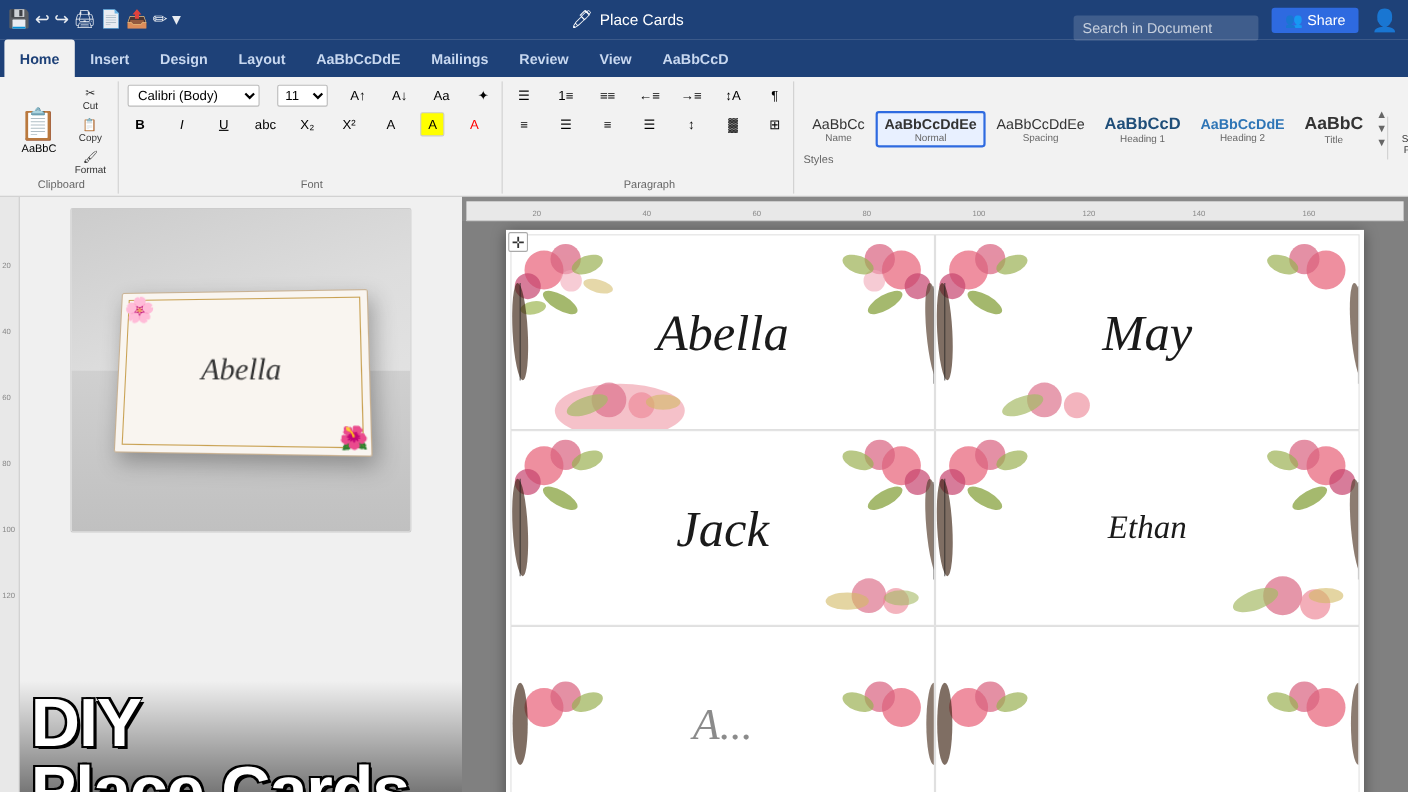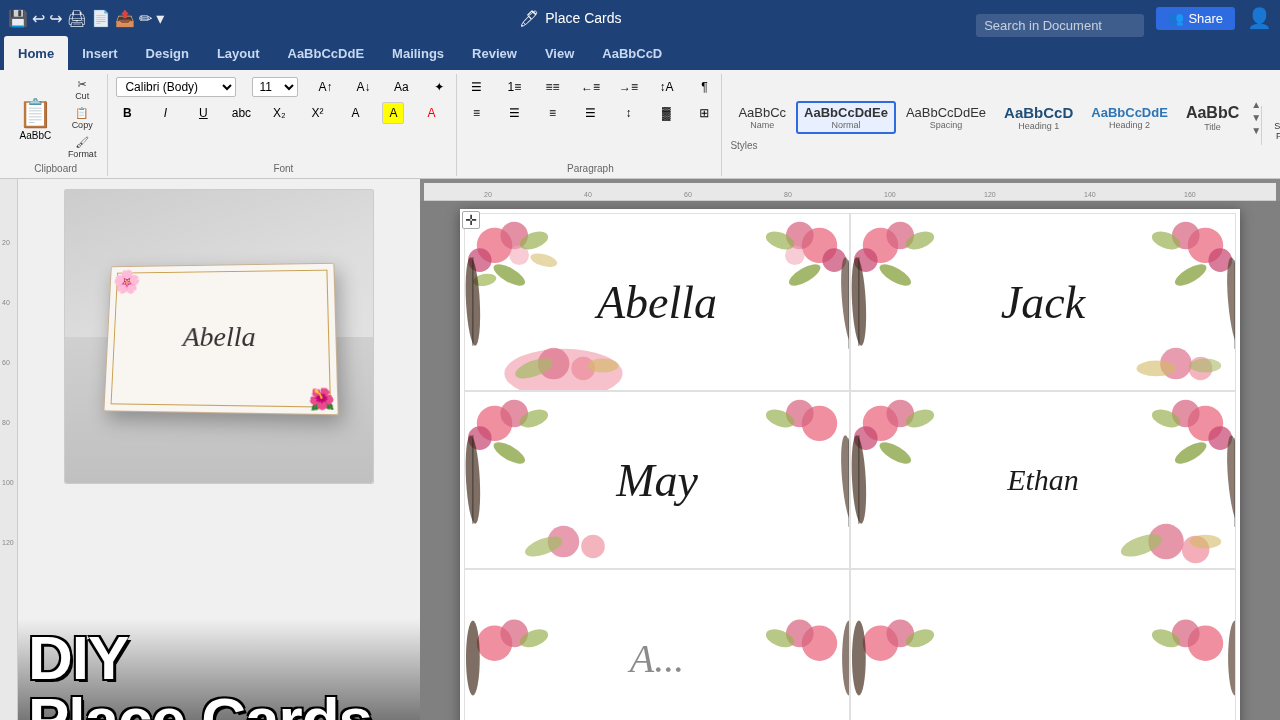--- a/index.html
+++ b/index.html
@@ -648,20 +648,47 @@
             <g opacity="0.9">
               <circle cx="30" cy="25" r="18" fill="#e8647a" opacity="0.8"></circle>
               <circle cx="50" cy="15" r="14" fill="#d45070" opacity="0.7"></circle>
               <circle cx="15" cy="40" r="12" fill="#c03060" opacity="0.7"></circle>
               <ellipse cx="70" cy="20" rx="15" ry="8" fill="#90a840" opacity="0.7" transform="rotate(-20,70,20)"></ellipse>
               <ellipse cx="45" cy="55" rx="18" ry="7" fill="#70901a" opacity="0.7" transform="rotate(30,45,55)"></ellipse>
             </g>
             <g opacity="0.9" transform="translate(390,0) scale(-1,1)">
               <circle cx="30" cy="25" r="18" fill="#e8647a" opacity="0.8"></circle>
               <circle cx="50" cy="15" r="14" fill="#d45070" opacity="0.7"></circle>
+              <ellipse cx="70" cy="20" rx="15" ry="8" fill="#90a840" opacity="0.7" transform="rotate(-20,70,20)"></ellipse>
+              <ellipse cx="0" cy="82" rx="7" ry="45" fill="#4a3020" opacity="0.7" transform="rotate(5,0,82)"></ellipse>
+              <line x1="0" y1="40" x2="0" y2="130" stroke="#333" strokewidth="1.5" opacity="0.8"></line>
+            </g>
+            <g transform="translate(0,165) scale(1,-1)" opacity="0.8">
+              <circle cx="100" cy="20" r="16" fill="#d45070" opacity="0.7"></circle>
+              <circle cx="130" cy="15" r="12" fill="#e8647a" opacity="0.6"></circle>
+              <ellipse cx="80" cy="15" rx="20" ry="8" fill="#90a840" opacity="0.7" transform="rotate(20,80,15)"></ellipse>
+            </g>
+            <ellipse cx="8" cy="82" rx="7" ry="45" fill="#3a2010" opacity="0.65" transform="rotate(-3,8,82)"></ellipse>
+            <line x1="8" y1="37" x2="8" y2="127" stroke="#222" strokewidth="1.5" opacity="0.7"></line>
+          </svg>
+          <span class="card-name" style="font-family:'Brush Script MT','Segoe Script',cursive; font-size:46px; font-style:italic;">May</span>
+        </div>
+
+        <div class="place-card">
+          <svg class="floral-svg" viewBox="0 0 390 165" xmlns="http://www.w3.org/2000/svg">
+            <g opacity="0.9">
+              <circle cx="30" cy="25" r="18" fill="#e8647a" opacity="0.8"></circle>
+              <circle cx="50" cy="15" r="14" fill="#d45070" opacity="0.7"></circle>
+              <circle cx="15" cy="40" r="12" fill="#c03060" opacity="0.7"></circle>
+              <ellipse cx="70" cy="20" rx="15" ry="8" fill="#90a840" opacity="0.7" transform="rotate(-20,70,20)"></ellipse>
+              <ellipse cx="45" cy="55" rx="18" ry="7" fill="#70901a" opacity="0.7" transform="rotate(30,45,55)"></ellipse>
+            </g>
+            <g opacity="0.9" transform="translate(390,0) scale(-1,1)">
+              <circle cx="30" cy="25" r="18" fill="#e8647a" opacity="0.8"></circle>
+              <circle cx="50" cy="15" r="14" fill="#d45070" opacity="0.7"></circle>
               <circle cx="15" cy="40" r="12" fill="#c03060" opacity="0.7"></circle>
               <ellipse cx="70" cy="20" rx="15" ry="8" fill="#90a840" opacity="0.7" transform="rotate(-20,70,20)"></ellipse>
               <ellipse cx="45" cy="55" rx="18" ry="7" fill="#70901a" opacity="0.7" transform="rotate(30,45,55)"></ellipse>
               <ellipse cx="0" cy="82" rx="7" ry="45" fill="#4a3020" opacity="0.7" transform="rotate(5,0,82)"></ellipse>
               <line x1="0" y1="40" x2="0" y2="130" stroke="#333" strokewidth="1.5" opacity="0.8"></line>
             </g>
             <g transform="translate(0,165) scale(1,-1)" opacity="0.8">
               <circle cx="330" cy="20" r="16" fill="#d45070" opacity="0.7"></circle>
               <circle cx="355" cy="15" r="12" fill="#e8647a" opacity="0.6"></circle>
               <ellipse cx="310" cy="15" rx="20" ry="8" fill="#c8a840" opacity="0.6"></ellipse>
@@ -678,47 +705,20 @@
             <g opacity="0.9">
               <circle cx="30" cy="25" r="18" fill="#e8647a" opacity="0.8"></circle>
               <circle cx="50" cy="15" r="14" fill="#d45070" opacity="0.7"></circle>
               <circle cx="15" cy="40" r="12" fill="#c03060" opacity="0.7"></circle>
               <ellipse cx="70" cy="20" rx="15" ry="8" fill="#90a840" opacity="0.7" transform="rotate(-20,70,20)"></ellipse>
               <ellipse cx="45" cy="55" rx="18" ry="7" fill="#70901a" opacity="0.7" transform="rotate(30,45,55)"></ellipse>
             </g>
             <g opacity="0.9" transform="translate(390,0) scale(-1,1)">
               <circle cx="30" cy="25" r="18" fill="#e8647a" opacity="0.8"></circle>
               <circle cx="50" cy="15" r="14" fill="#d45070" opacity="0.7"></circle>
-              <ellipse cx="70" cy="20" rx="15" ry="8" fill="#90a840" opacity="0.7" transform="rotate(-20,70,20)"></ellipse>
-              <ellipse cx="0" cy="82" rx="7" ry="45" fill="#4a3020" opacity="0.7" transform="rotate(5,0,82)"></ellipse>
-              <line x1="0" y1="40" x2="0" y2="130" stroke="#333" strokewidth="1.5" opacity="0.8"></line>
-            </g>
-            <g transform="translate(0,165) scale(1,-1)" opacity="0.8">
-              <circle cx="100" cy="20" r="16" fill="#d45070" opacity="0.7"></circle>
-              <circle cx="130" cy="15" r="12" fill="#e8647a" opacity="0.6"></circle>
-              <ellipse cx="80" cy="15" rx="20" ry="8" fill="#90a840" opacity="0.7" transform="rotate(20,80,15)"></ellipse>
-            </g>
-            <ellipse cx="8" cy="82" rx="7" ry="45" fill="#3a2010" opacity="0.65" transform="rotate(-3,8,82)"></ellipse>
-            <line x1="8" y1="37" x2="8" y2="127" stroke="#222" strokewidth="1.5" opacity="0.7"></line>
-          </svg>
-          <span class="card-name" style="font-family:'Brush Script MT','Segoe Script',cursive; font-size:46px; font-style:italic;">May</span>
-        </div>
-
-        <div class="place-card">
-          <svg class="floral-svg" viewBox="0 0 390 165" xmlns="http://www.w3.org/2000/svg">
-            <g opacity="0.9">
-              <circle cx="30" cy="25" r="18" fill="#e8647a" opacity="0.8"></circle>
-              <circle cx="50" cy="15" r="14" fill="#d45070" opacity="0.7"></circle>
-              <circle cx="15" cy="40" r="12" fill="#c03060" opacity="0.7"></circle>
-              <ellipse cx="70" cy="20" rx="15" ry="8" fill="#90a840" opacity="0.7" transform="rotate(-20,70,20)"></ellipse>
-              <ellipse cx="45" cy="55" rx="18" ry="7" fill="#70901a" opacity="0.7" transform="rotate(30,45,55)"></ellipse>
-            </g>
-            <g opacity="0.9" transform="translate(390,0) scale(-1,1)">
-              <circle cx="30" cy="25" r="18" fill="#e8647a" opacity="0.8"></circle>
-              <circle cx="50" cy="15" r="14" fill="#d45070" opacity="0.7"></circle>
               <circle cx="15" cy="40" r="12" fill="#c03060" opacity="0.7"></circle>
               <ellipse cx="70" cy="20" rx="15" ry="8" fill="#90a840" opacity="0.7" transform="rotate(-20,70,20)"></ellipse>
               <ellipse cx="45" cy="55" rx="18" ry="7" fill="#70901a" opacity="0.7" transform="rotate(30,45,55)"></ellipse>
               <ellipse cx="0" cy="82" rx="7" ry="45" fill="#4a3020" opacity="0.7" transform="rotate(5,0,82)"></ellipse>
               <line x1="0" y1="40" x2="0" y2="130" stroke="#333" strokewidth="1.5" opacity="0.8"></line>
             </g>
             <g transform="translate(0,165) scale(1,-1)" opacity="0.8">
               <circle cx="320" cy="20" r="18" fill="#d45070" opacity="0.75"></circle>
               <circle cx="350" cy="12" r="14" fill="#e8647a" opacity="0.65"></circle>
               <ellipse cx="295" cy="16" rx="22" ry="9" fill="#90a840" opacity="0.7" transform="rotate(20,295,16)"></ellipse>

